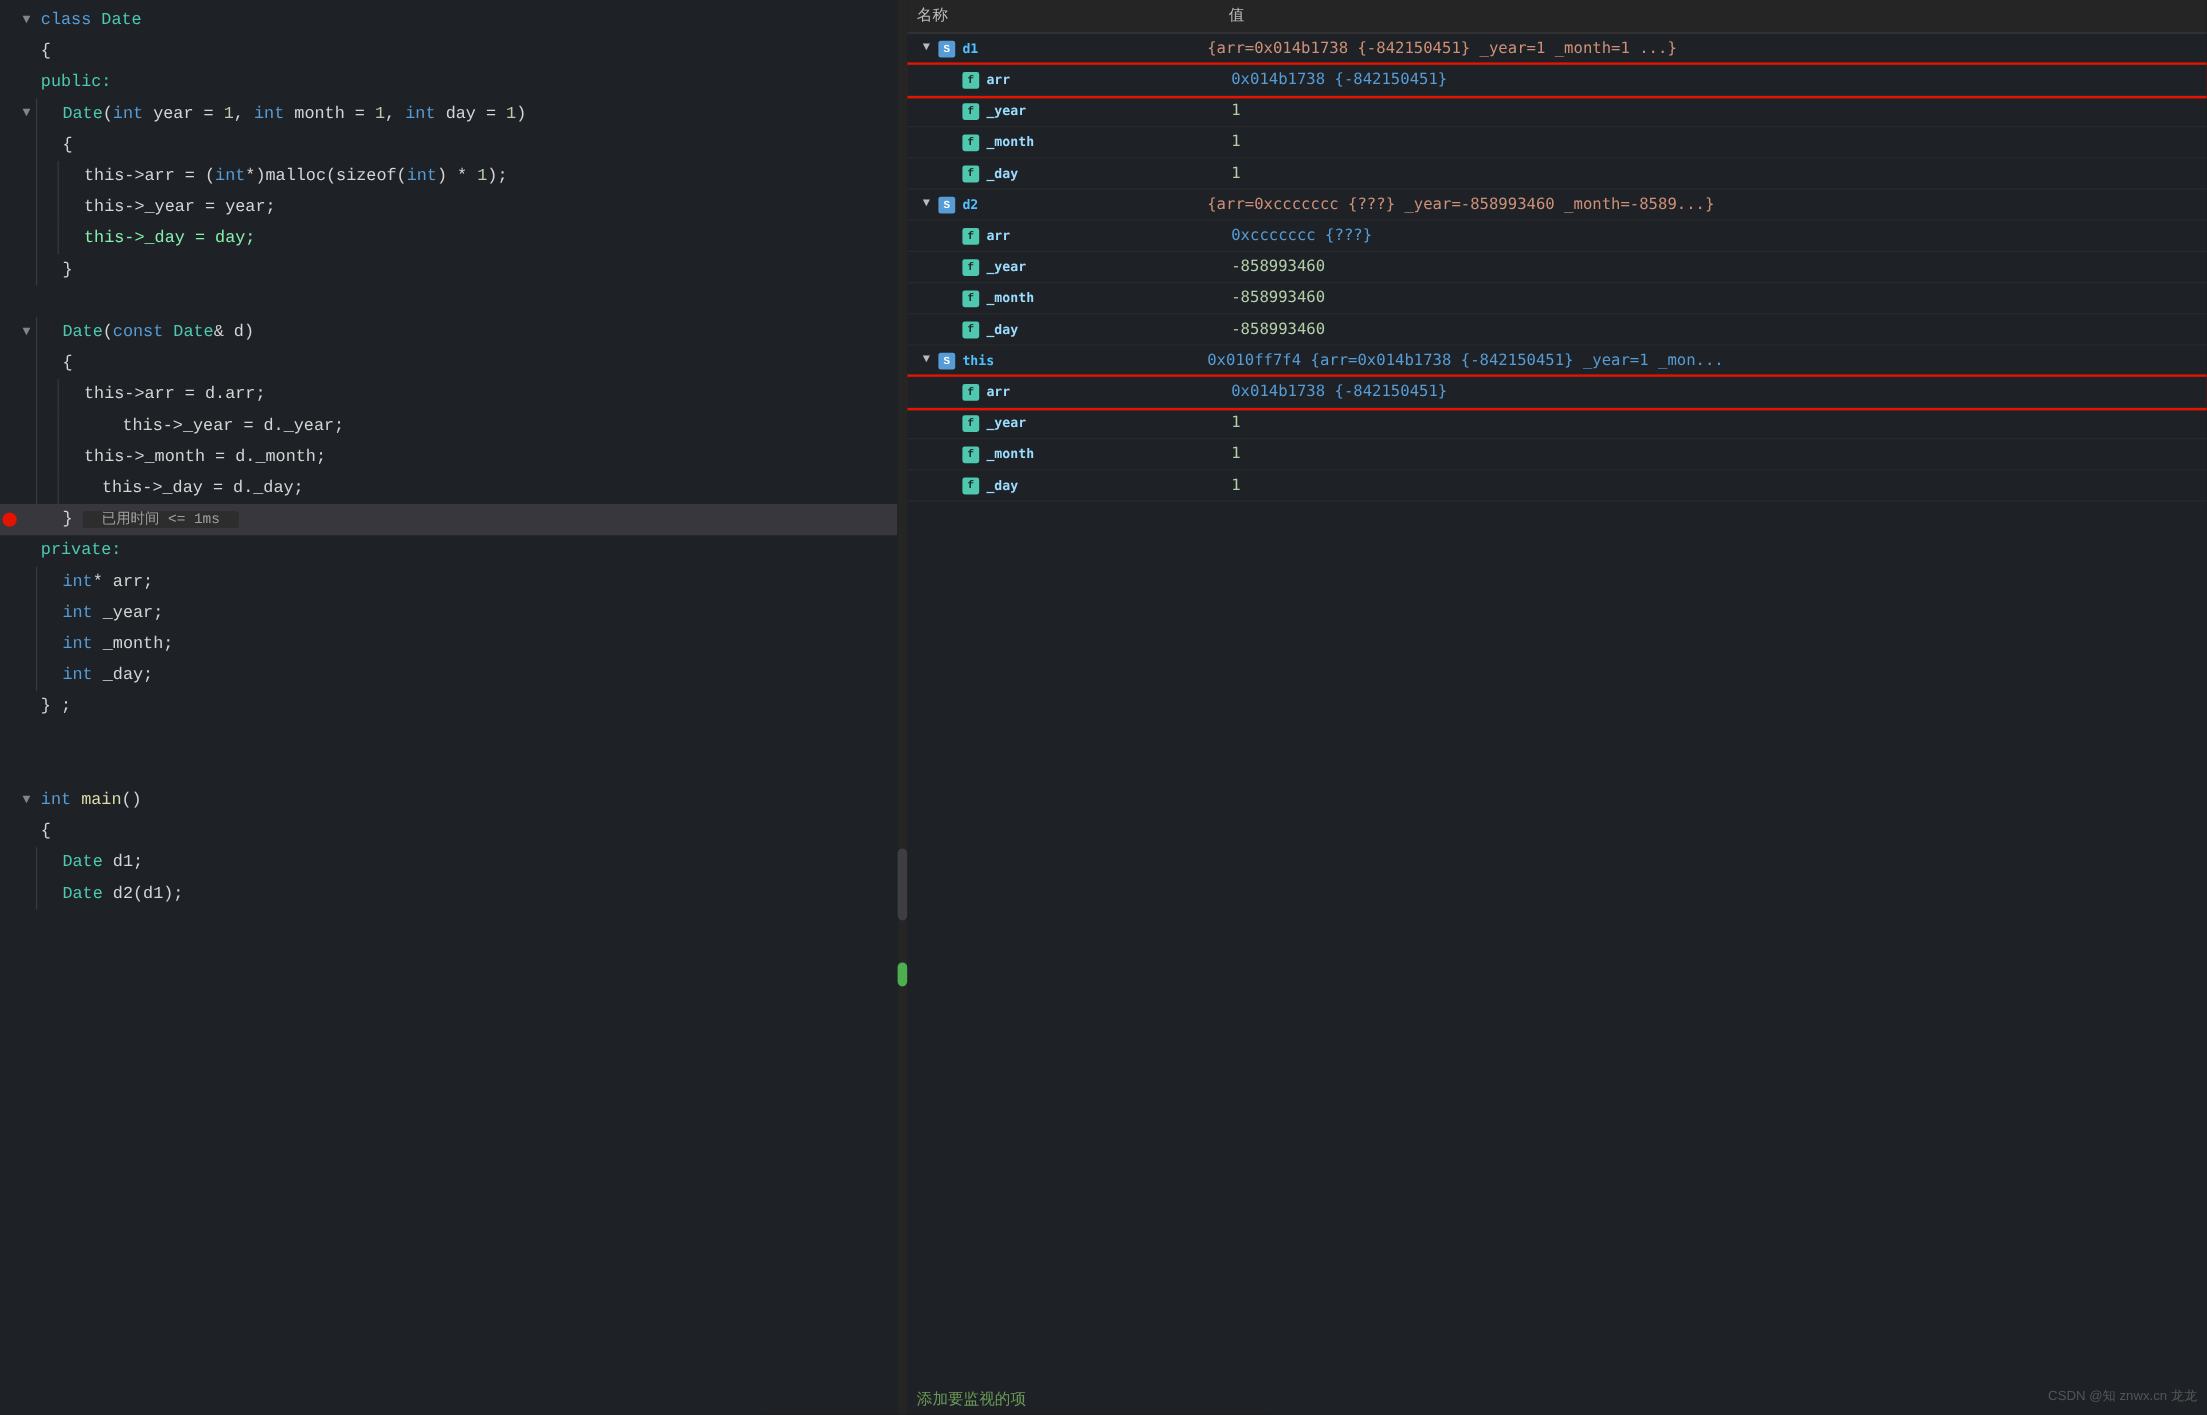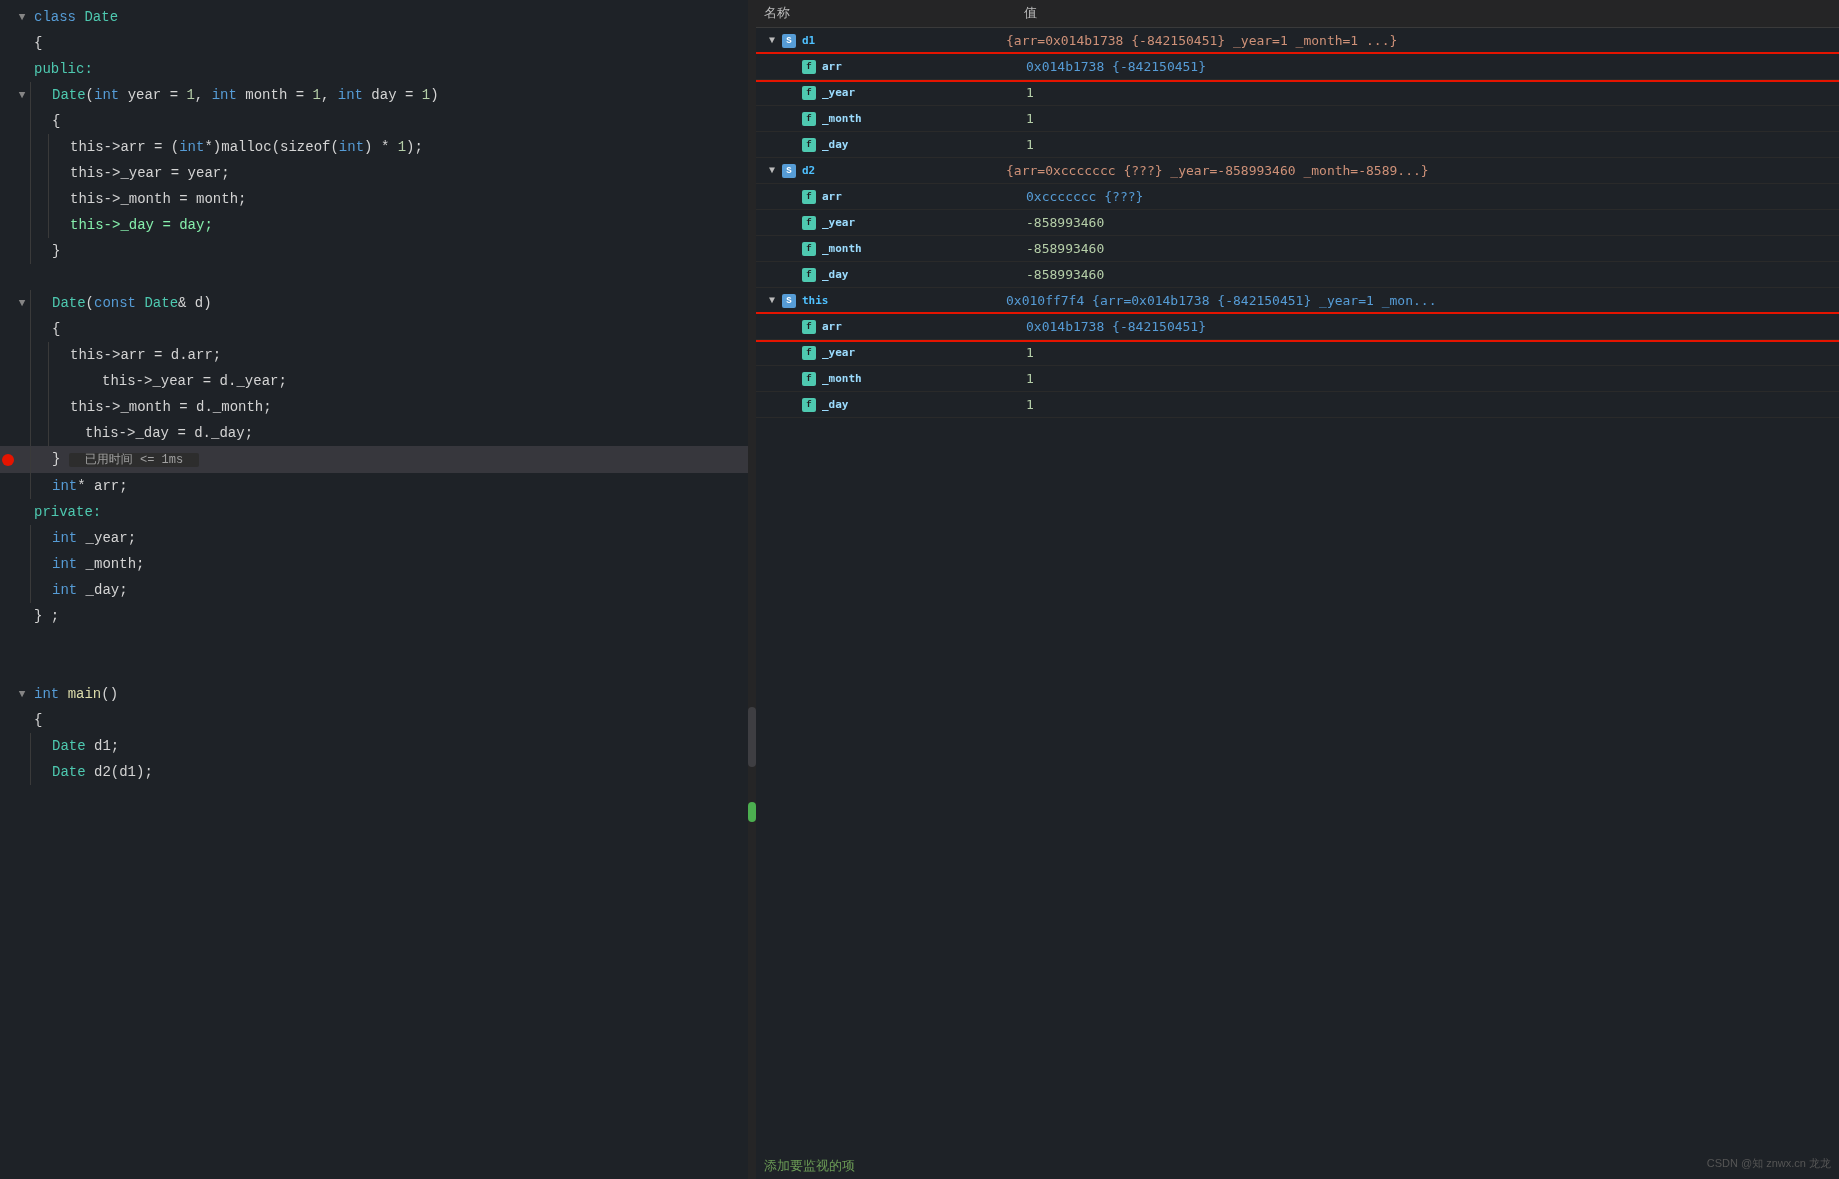--- a/index.html
+++ b/index.html
@@ -277,29 +277,20 @@
         </div>
         <span class="code-text"><span style="color: rgb(212, 212, 212);">this-&gt;_year = year;</span></span>
       </div>
       <div class="code-line">
         <div class="gutter"></div>
         <div class="fold-icon"></div>
         <div style="display: flex; flex-shrink: 0;">
           <div class="indent-guide" style="height: 26px;"></div>
           <div class="indent-guide" style="height: 26px;"></div>
         </div>
-        <span class="code-text"><span style="color: rgb(212, 212, 212);">this-&gt;_month = month;</span></span>
-      </div>
-      <div class="code-line">
-        <div class="gutter"></div>
-        <div class="fold-icon"></div>
-        <div style="display: flex; flex-shrink: 0;">
-          <div class="indent-guide" style="height: 26px;"></div>
-          <div class="indent-guide" style="height: 26px;"></div>
-        </div>
         <span class="code-text"><span style="color: #86efac; margin-top: 36px;">this-&gt;_day = day;</span></span>
       </div>
       <div class="code-line">
         <div class="gutter"></div>
         <div class="fold-icon"></div>
         <div style="display: flex; flex-shrink: 0;">
           <div class="indent-guide" style="height: 26px;"></div>
         </div>
         <span class="code-text"><span style="color: rgb(212, 212, 212);">}</span></span>
       </div>
@@ -365,30 +356,30 @@
         <div class="breakpoint-dot"></div>
         <div class="fold-icon"></div>
         <div style="display: flex; flex-shrink: 0;">
           <div class="indent-guide" style="height: 26px;"></div>
         </div>
         <span class="code-text"><span style="color: rgb(212, 212, 212);">} </span><span style="color: rgb(160, 160, 160); background: rgb(45, 45, 45); padding: 0px 16px; border-radius: 2px; font-size: 12px;">已用时间 &lt;= 1ms</span></span>
       </div>
       <div class="code-line">
         <div class="gutter"></div>
         <div class="fold-icon"></div>
+        <div style="display: flex; flex-shrink: 0;"></div>
+        <span class="code-text"><span style="color: rgb(78, 201, 176);">private:</span></span>
+      </div>
+      <div class="code-line">
+        <div class="gutter"></div>
+        <div class="fold-icon"></div>
         <div style="display: flex; flex-shrink: 0;">
           <div class="indent-guide" style="height: 26px;"></div>
         </div>
         <span class="code-text"><span style="color: rgb(86, 156, 214);">int</span><span style="color: rgb(212, 212, 212);">* arr;</span></span>
-      </div>
-      <div class="code-line">
-        <div class="gutter"></div>
-        <div class="fold-icon"></div>
-        <div style="display: flex; flex-shrink: 0;"></div>
-        <span class="code-text"><span style="color: rgb(78, 201, 176);">private:</span></span>
       </div>
       <div class="code-line">
         <div class="gutter"></div>
         <div class="fold-icon"></div>
         <div style="display: flex; flex-shrink: 0;">
           <div class="indent-guide" style="height: 26px;"></div>
         </div>
         <span class="code-text"><span style="color: rgb(86, 156, 214);">int</span><span style="color: rgb(212, 212, 212);"> _year;</span></span>
       </div>
       <div class="code-line">

